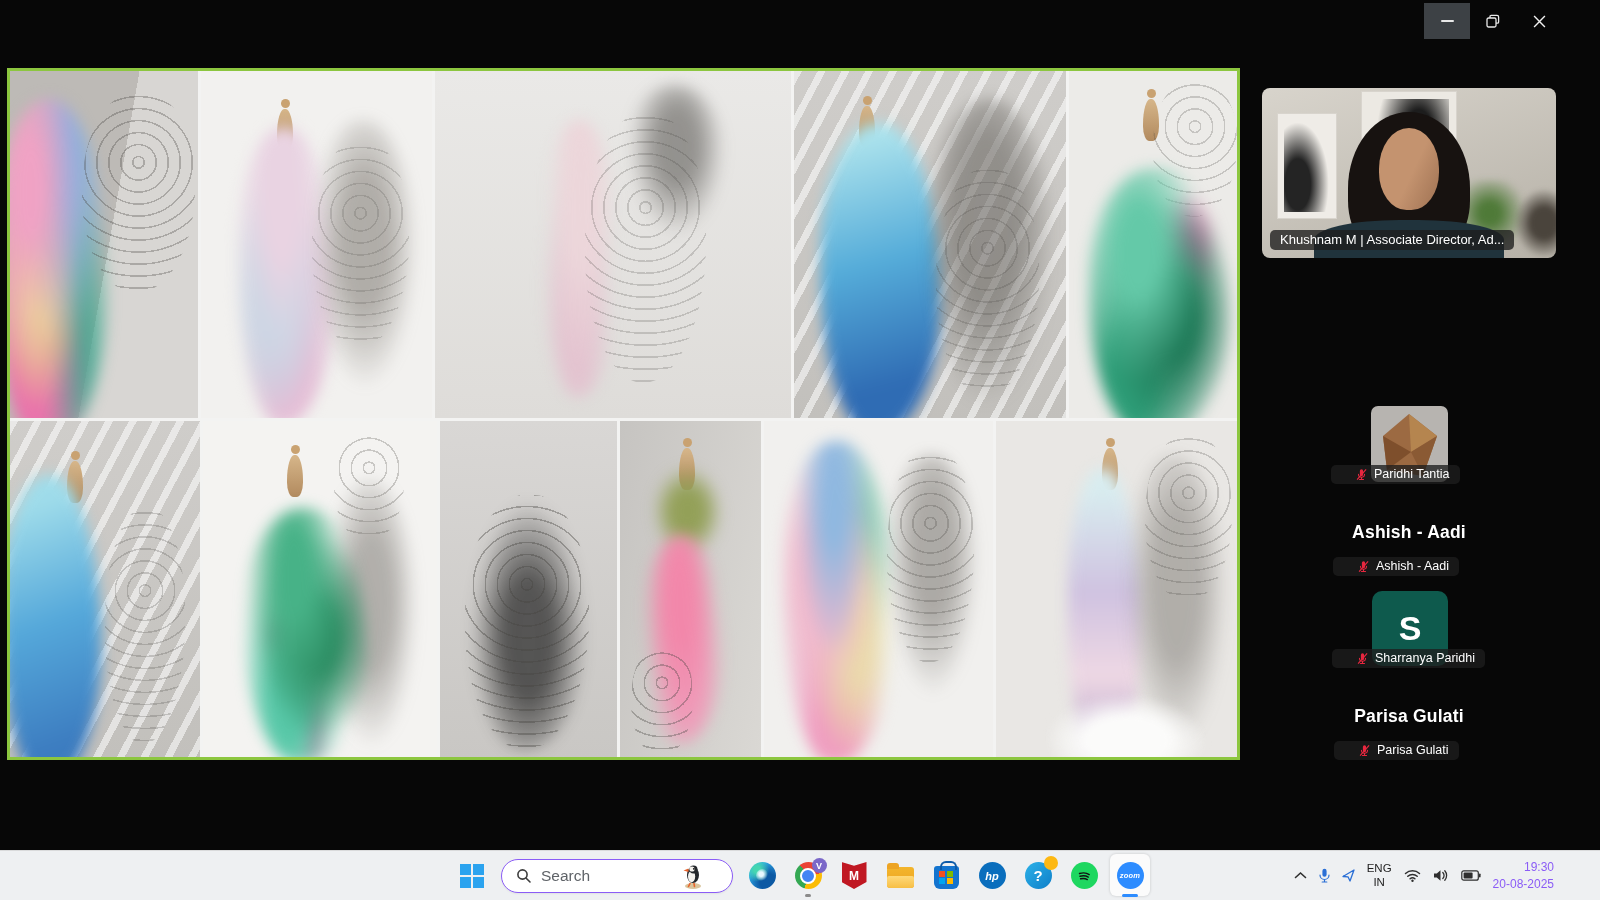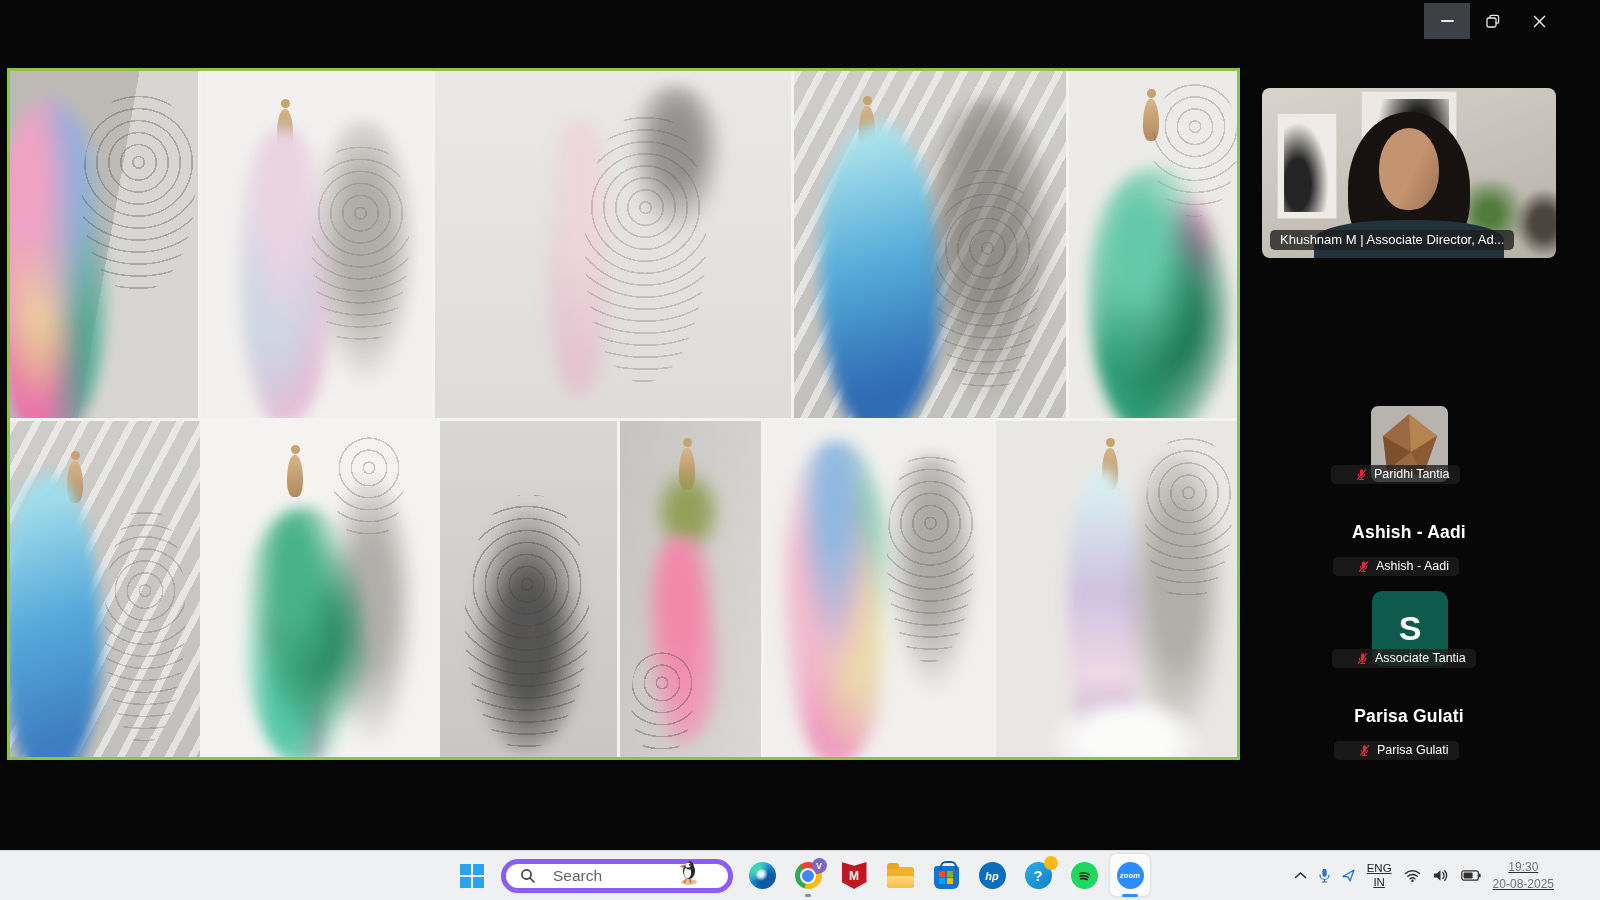--- a/index.html
+++ b/index.html
@@ -73,22 +73,22 @@
   .taskbar { position:absolute; left:0; bottom:0; width:1600px; height:50px; background:#eef0f2; border-top:1px solid #d9dadb; }
   .tb-center { position:absolute; left:455px; top:0; height:100%; display:flex; align-items:center; gap:12px; }
   .tb-icon { position:relative; width:34px; height:40px; display:flex; align-items:center; justify-content:center; }
   .run-dot { position:absolute; bottom:-1px; left:50%; transform:translateX(-50%); width:6px; height:3px; border-radius:2px; background:#8b8b8b; }
   .zoom-active-bg { position:absolute; inset:-2px -3px 0 -3px; background:#fbfbfb; border-radius:6px; box-shadow:0 0 3px rgba(0,0,0,.18); }
   .run-dot.active { width:16px; background:#2d8cff; }
 
   .start-logo { display:grid; grid-template-columns:11px 11px; grid-template-rows:11px 11px; gap:2px; }
   .start-logo i { background:#2ba3ef; }
 
-  .search-pill { position:relative; width:232px; height:34px; background:#fff; border:5px solid #8b5cf6; border-radius:17px;
-                 display:flex; align-items:center; padding-left:14px; gap:17px; box-shadow:0 1px 2px rgba(0,0,0,.06); }
+  .search-pill { position:relative; width:232px; height:34px; background:#fff; border:1px solid #8b5cf6; border-radius:17px;
+                 display:flex; align-items:center; padding-left:14px; gap:9px; box-shadow:0 1px 2px rgba(0,0,0,.06); }
   .search-pill input { border:none; outline:none; font-size:15.5px; color:#444; width:130px; background:transparent;
                        font-family:"Liberation Sans", sans-serif; }
   .search-pill input::placeholder { color:#5f6368; opacity:1; }
   .puffin { position:absolute; right:26px; bottom:3px; }
 
   .circle26 { width:27px; height:27px; border-radius:50%; display:flex; align-items:center; justify-content:center; }
   .edge-ic { background:radial-gradient(circle at 30% 28%, #45d6b0 12%, rgba(69,214,176,0) 45%),
                          radial-gradient(circle at 72% 75%, #0c59a4 30%, rgba(12,89,164,0) 70%),
                          linear-gradient(135deg,#36c3e8,#1b70d0); }
   .edge-ic::after { content:""; width:13px; height:13px; border-radius:50%; background:radial-gradient(circle at 40% 40%, #e8f8ff 20%, rgba(232,248,255,0) 60%); }
@@ -109,23 +109,23 @@
   .store-grid i { background:#fff; }
   .store-grid i:nth-child(1){ background:#f25022; } .store-grid i:nth-child(2){ background:#7fba00; }
   .store-grid i:nth-child(3){ background:#00a4ef; } .store-grid i:nth-child(4){ background:#ffb900; }
   .hp-ic { background:#0a6ebd; color:#fff; font-weight:bold; font-style:italic; font-size:11px; }
   .hpsa-wrap { position:relative; }
   .hpsa-ic { background:linear-gradient(135deg,#2cb1e8,#0e7fc9); color:#fff; font-weight:bold; font-size:15px; }
   .hpsa-dot { position:absolute; top:-6px; right:-6px; width:14px; height:14px; border-radius:50%; background:#fdb813; }
   .spotify-ic { background:#1ed760; }
   .zoom-ic { background:#2d8cff; color:#fff; font-size:7.5px; font-weight:bold; letter-spacing:.2px; }
 
-  .tray { position:absolute; right:46px; top:0; height:100%; display:flex; align-items:center; gap:12px; color:#2f2f2f;text-decoration:underline; }
+  .tray { position:absolute; right:46px; top:0; height:100%; display:flex; align-items:center; gap:12px; color:#2f2f2f; }
   .lang { font-size:11.5px; line-height:1.2; text-align:center; color:#1f1f1f; }
-  .clock { font-size:12px; line-height:1.35; text-align:center; color:#737373; }
+  .clock { font-size:12px; line-height:1.35; text-align:right; color:#8b5cf6; }
   .trayicon { display:flex; align-items:center; justify-content:center; }
 </style>
 </head>
 <body>
 
 <div class="screen">
 
   <div class="win-controls">
     <div class="win-btn hovered">
       <span class="glyph-min"></span>
@@ -290,21 +290,21 @@
 
   <div class="avatar-tile" style="background: rgb(14, 90, 77);">
     <span>S</span>
   </div>
   <span class="vtag" style="left:1332px; top:649px;">
     <svg width="13" height="13" viewBox="0 0 16 16">
       <path d="M8 1.6a2 2 0 0 1 2 2V8a2 2 0 0 1-4 0V3.6a2 2 0 0 1 2-2z" fill="#e8273f"></path>
       <path d="M3.6 7.6a.65.65 0 0 1 1.3 0 3.1 3.1 0 0 0 6.2 0 .65.65 0 0 1 1.3 0A4.4 4.4 0 0 1 8.65 11.9v1.5h1.9a.65.65 0 1 1 0 1.3H5.45a.65.65 0 1 1 0-1.3h1.9v-1.5A4.4 4.4 0 0 1 3.6 7.6z" fill="#e8273f"></path>
       <line x1="2.6" y1="14.2" x2="13.6" y2="1.8" stroke="#e8273f" stroke-width="1.5"></line>
     </svg>
-    <span>Associate Tantia</span>
+    <span>Sharranya Paridhi</span>
   </span>
 
   <div class="center-name" style="top:706px;">
     <span>Parisa Gulati</span>
   </div>
   <span class="vtag" style="left:1334px; top:741px;">
     <svg width="13" height="13" viewBox="0 0 16 16">
       <path d="M8 1.6a2 2 0 0 1 2 2V8a2 2 0 0 1-4 0V3.6a2 2 0 0 1 2-2z" fill="#e8273f"></path>
       <path d="M3.6 7.6a.65.65 0 0 1 1.3 0 3.1 3.1 0 0 0 6.2 0 .65.65 0 0 1 1.3 0A4.4 4.4 0 0 1 8.65 11.9v1.5h1.9a.65.65 0 1 1 0 1.3H5.45a.65.65 0 1 1 0-1.3h1.9v-1.5A4.4 4.4 0 0 1 3.6 7.6z" fill="#e8273f"></path>
       <line x1="2.6" y1="14.2" x2="13.6" y2="1.8" stroke="#e8273f" stroke-width="1.5"></line>

